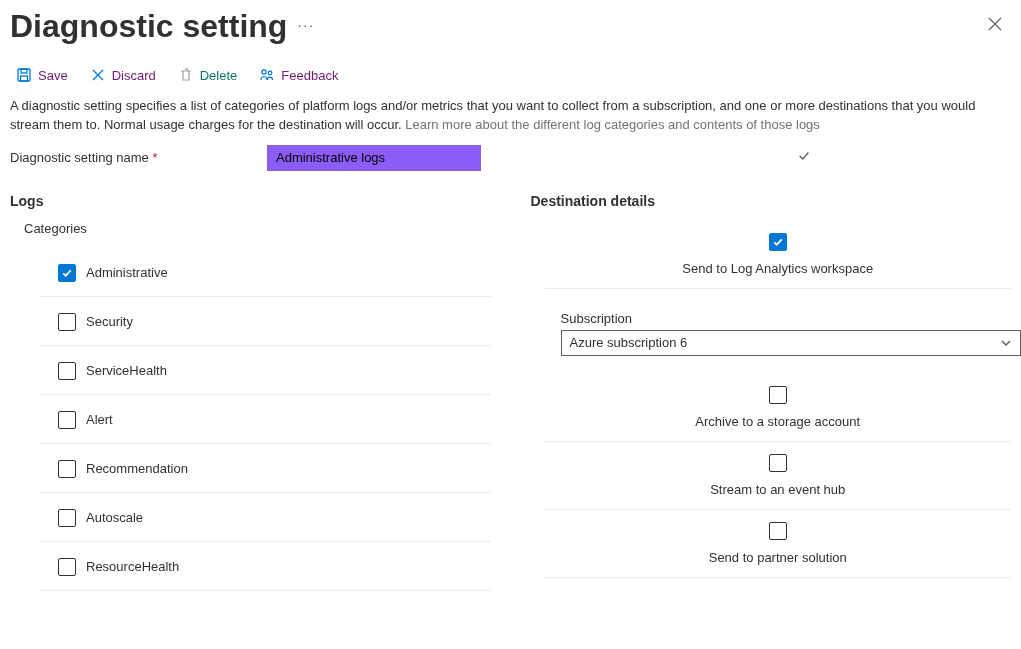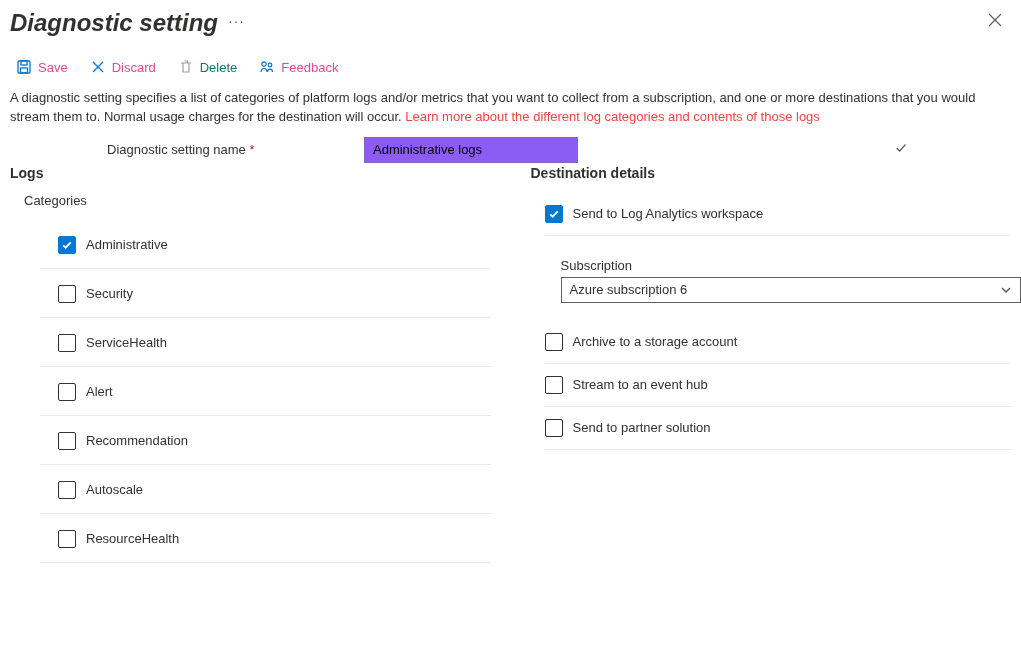--- a/index.html
+++ b/index.html
@@ -7,30 +7,30 @@
     margin: 0;
     padding: 8px 10px;
     font-family: "Segoe UI", -apple-system, sans-serif;
     font-size: 13px;
     color: #323130;
     background: #fff;
     width: 1021px;
   }
   .header-row { display: flex; align-items: center; justify-content: space-between; margin-bottom: 18px;}
   .title-wrap { display: flex; align-items: center; gap: 10px;}
-  h1 { font-size: 24px; font-weight: 600; margin: 0; font-style: italic; }
+  h1 { font-size: 32px; font-weight: 600; margin: 0; }
   .ellipsis { color: #605e5c; font-size: 14px; letter-spacing:1px; padding-bottom:4px;}
   .close-btn { font-size: 18px; color: #605e5c; padding: 4px 8px; cursor: pointer; }
   .toolbar { display: flex; align-items: center; gap: 22px; padding: 4px 0 14px 6px;}
-  .tool-btn { display: flex; align-items: center; gap: 6px; color: #ec4899; cursor: pointer; }
+  .tool-btn { display: flex; align-items: center; gap: 6px; color: #701a75; cursor: pointer; }
   .tool-btn.disabled { color: #0f766e; }
   .tool-btn svg { width: 16px; height: 16px; }
   .description { line-height: 1.45; margin-bottom: 10px; max-width: 1000px;}
-  .link { color: #ef4444; cursor: pointer; }
-  .name-row { display: flex; align-items: center; gap: 2px;  justify-content: center;}
+  .link { color: #737373; cursor: pointer; }
+  .name-row { display: flex; align-items: center; gap: 2px; margin-bottom: 20px;}
   .name-row label { width: 255px; }
   .req { color: #a4262c; }
   .text-input {
     flex: 0 0 550px;
     height: 26px;
     border: 1px solid #8661c5;
     padding: 0 28px 0 8px;
     font: inherit;
     background: #8b5cf6;
     position: relative;
@@ -40,21 +40,21 @@
   .columns { display: flex; gap: 40px; justify-content: center; }
   .col { flex: 1; min-width: 0;}
   .section-h { font-weight: 600; margin: 2px 0 12px 0; font-size:14px;}
   .sub-h { font-size: 13px; margin: 0 0 12px 14px; }
   .cat-list { margin-left: 30px; }
   .cat-row {
     display: flex; align-items: center; gap: 10px;
     padding: 16px 0 14px 18px;
     border-bottom: 1px solid #edebe9;
   }
-  .col-right .cat-row { padding: 12px 0 12px 0; margin-left:14px; border-bottom: 1px solid #edebe9;}
+  .col-right .cat-row { padding: 12px 0 12px 0; margin-left:14px; border-bottom: 1px solid #edebe9; flex-direction: column;}
   .col-right .cat-row.nob { border-bottom: none;}
   .chk {
     width: 18px; height: 18px;
     border: 1px solid #323130;
     border-radius: 2px;
     display: inline-flex; align-items:center; justify-content:center;
     cursor: pointer;
     flex-shrink: 0;
   }
   .chk.checked { background:#0078d4; border-color:#0078d4; color:#fff; }

